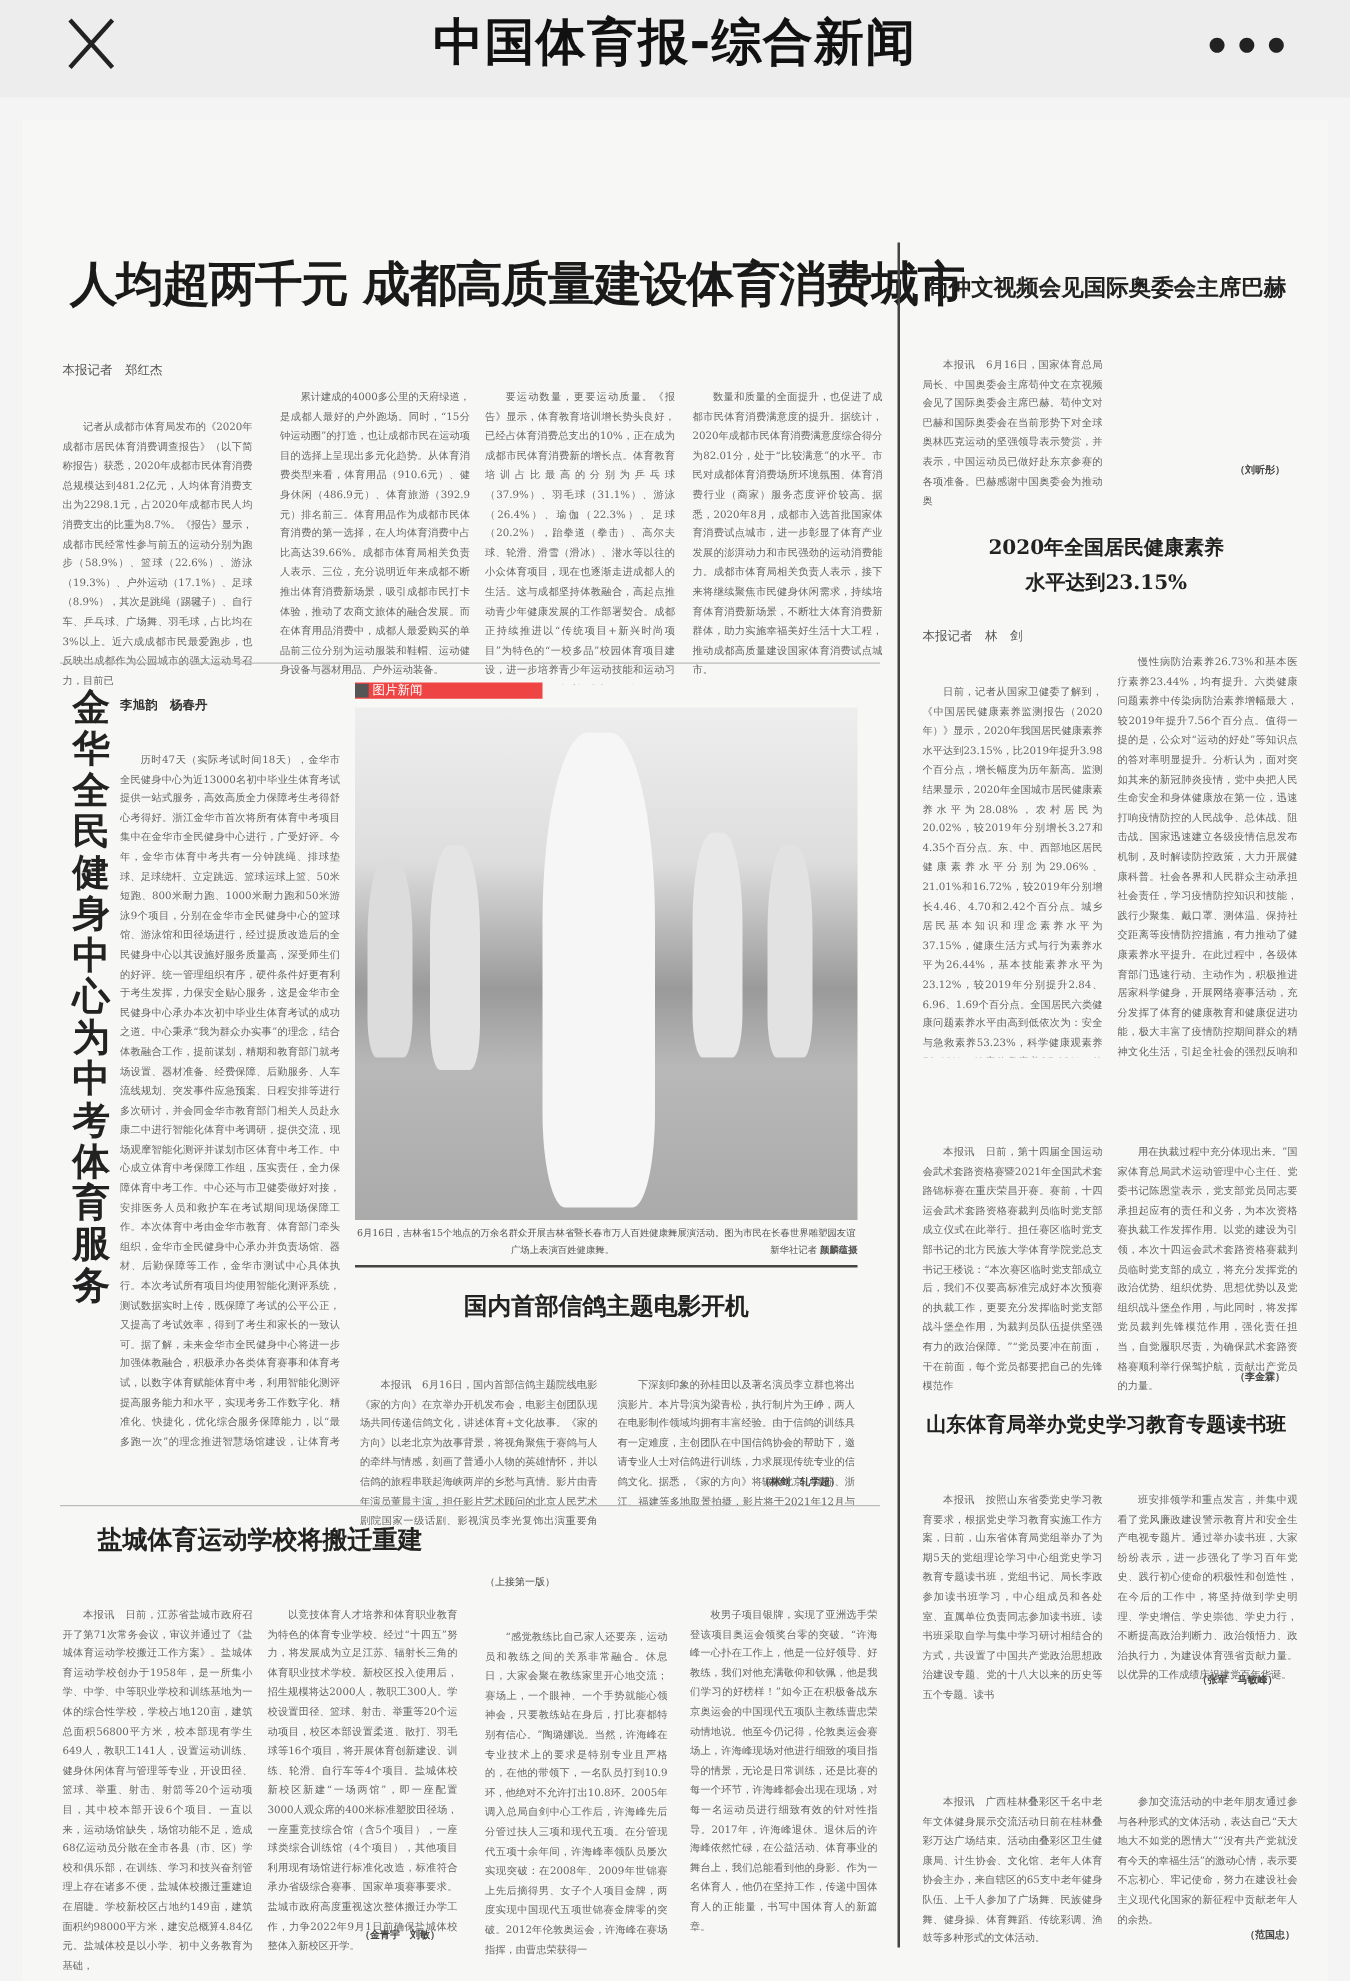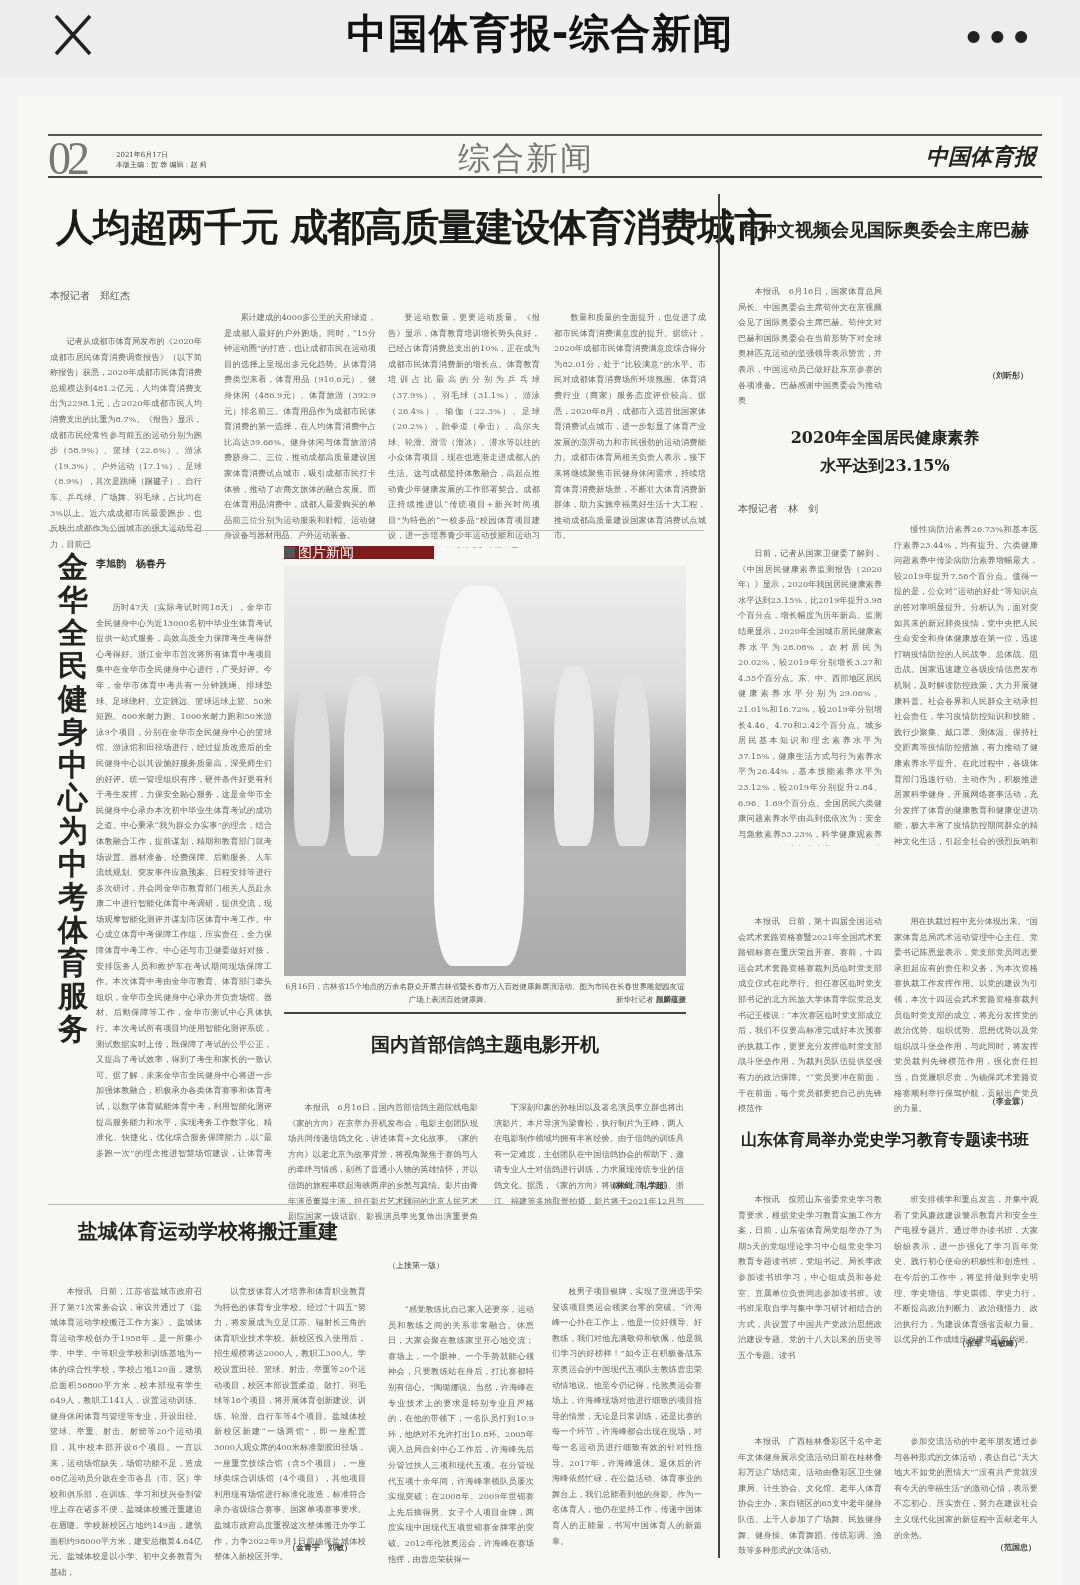--- a/index.html
+++ b/index.html
@@ -16,21 +16,21 @@
 .mast .sect{position:absolute;left:410px;top:1px;font-size:32px;color:#777;letter-spacing:2px;}
 .mast .logo{position:absolute;right:6px;top:6px;font-size:22px;color:#222;font-style:italic;font-weight:bold;}
 .h1{position:absolute;left:8px;top:68px;font-size:38px;font-weight:bold;color:#1a1a1a;font-family:"DejaVu Sans",sans-serif;letter-spacing:-1px;}
 .byline{position:absolute;font-size:10px;color:#555;}
 .col{position:absolute;font-size:8.2px;line-height:15.6px;color:#666;text-align:justify;overflow:hidden;margin-top:26px;}
 .col p{text-indent:2em;}
 .vline{position:absolute;background:#444;}
 .hline{position:absolute;background:#444;}
 .h2{position:absolute;font-weight:bold;color:#222;text-align:center;font-family:"DejaVu Serif",serif;}
 .vhead{position:absolute;left:10px;top:416px;width:40px;font-size:30px;line-height:33px;font-weight:bold;color:#222;text-align:left;font-family:"DejaVu Serif",serif;}
-.photo-label{position:absolute;left:236px;top:412px;width:150px;height:13px;background:#7f1d1d;color:#fff;font-size:14px;line-height:13px;padding-left:14px;}
+.photo-label{position:absolute;left:236px;top:412px;width:150px;height:13px;background:#ef4444;color:#fff;font-size:10px;line-height:13px;padding-left:14px;}
 .photo-label:before{content:"";position:absolute;left:0;top:1px;width:11px;height:11px;background:#555}
 .photo{position:absolute;left:236px;top:432px;width:402px;height:410px;overflow:hidden;
  background:linear-gradient(180deg,#eee 0%,#ddd 30%,#9a9a9a 55%,#b8b8b8 70%,#aaa 100%);}
 .photo .figure{position:absolute;border-radius:40% 40% 20% 20%;background:#f6f6f6;}
 .caption{position:absolute;left:236px;top:846px;width:402px;font-size:7.5px;line-height:13px;color:#555;text-align:center;}
 .credit{position:absolute;font-size:8px;color:#444;font-weight:bold}
 </style>
 </head>
 <body>
 
@@ -40,37 +40,28 @@
         <path d="M8 6 L42 44 M42 6 L8 44" stroke="#222" stroke-width="3.5" fill="none"></path>
       </svg>
   </div>
   <div class="title">中国体育报-综合新闻</div>
   <div class="more">•••</div>
 </div>
 
 <div class="paper">
 <div class="inner">
 
-  <div class="mast">
-    <div class="pg">02</div>
-    <div class="date">
-      <div>2021年6月17日</div>
-      <div>本版主编：贺 蓉  编辑：赵 莉</div>
-    </div>
-    <div class="sect">综合新闻</div>
-    <div class="logo">中国体育报</div>
-  </div>
 
   <div class="h1">人均超两千元 成都高质量建设体育消费城市</div>
   <div class="byline" style="left:2px;top:155px">本报记者　郑红杰</div>
   <div class="col" style="left:2px;top:174px;width:152px;height:214px">
         <p>记者从成都市体育局发布的《2020年成都市居民体育消费调查报告》（以下简称报告）获悉，2020年成都市民体育消费总规模达到481.2亿元，人均体育消费支出为2298.1元，占2020年成都市民人均消费支出的比重为8.7%。《报告》显示，成都市民经常性参与前五的运动分别为跑步（58.9%）、篮球（22.6%）、游泳（19.3%）、户外运动（17.1%）、足球（8.9%），其次是跳绳（踢毽子）、自行车、乒乓球、广场舞、羽毛球，占比均在3%以上。近六成成都市民最爱跑步，也反映出成都作为公园城市的强大运动号召力，目前已</p>
       </div>
   <div class="col" style="left:176px;top:150px;width:152px;height:238px">
-        <p>累计建成的4000多公里的天府绿道，是成都人最好的户外跑场。同时，“15分钟运动圈”的打造，也让成都市民在运动项目的选择上呈现出多元化趋势。从体育消费类型来看，体育用品（910.6元）、健身休闲（486.9元）、体育旅游（392.9元）排名前三。体育用品作为成都市民体育消费的第一选择，在人均体育消费中占比高达39.66%。健身休闲与体育旅游消费跻身二、三位，推动成都高质量建设国家体育消费试点城市，吸引成都市民打卡体验，推动了农商文旅体的融合发展。而在体育用品消费中，成都人最爱购买的单品前三位分别为运动服装和鞋帽、运动健身设备与器材用品、户外运动装备。</p>
+        <p>累计建成的4000多公里的天府绿道，是成都人最好的户外跑场。同时，“15分钟运动圈”的打造，也让成都市民在运动项目的选择上呈现出多元化趋势。从体育消费类型来看，体育用品（910.6元）、健身休闲（486.9元）、体育旅游（392.9元）排名前三。体育用品作为成都市民体育消费的第一选择，在人均体育消费中占比高达39.66%。成都市体育局相关负责人表示、三位，充分说明近年来成都不断推出体育消费新场景，吸引成都市民打卡体验，推动了农商文旅体的融合发展。而在体育用品消费中，成都人最爱购买的单品前三位分别为运动服装和鞋帽、运动健身设备与器材用品、户外运动装备。</p>
       </div>
   <div class="col" style="left:340px;top:150px;width:152px;height:238px">
         <p>要运动数量，更要运动质量。《报告》显示，体育教育培训增长势头良好，已经占体育消费总支出的10%，正在成为成都市民体育消费新的增长点。体育教育培训占比最高的分别为乒乓球（37.9%）、羽毛球（31.1%）、游泳（26.4%）、瑜伽（22.3%）、足球（20.2%），跆拳道（拳击）、高尔夫球、轮滑、滑雪（滑冰）、潜水等以往的小众体育项目，现在也逐渐走进成都人的生活。这与成都坚持体教融合，高起点推动青少年健康发展的工作部署契合。成都正持续推进以“传统项目+新兴时尚项目”为特色的“一校多品”校园体育项目建设，进一步培养青少年运动技能和运动习惯，促进青少年体质提升和全面发展。</p>
       </div>
   <div class="col" style="left:506px;top:150px;width:152px;height:238px">
         <p>数量和质量的全面提升，也促进了成都市民体育消费满意度的提升。据统计，2020年成都市民体育消费满意度综合得分为82.01分，处于“比较满意”的水平。市民对成都体育消费场所环境氛围、体育消费行业（商家）服务态度评价较高。据悉，2020年8月，成都市入选首批国家体育消费试点城市，进一步彰显了体育产业发展的澎湃动力和市民强劲的运动消费能力。成都市体育局相关负责人表示，接下来将继续聚焦市民健身休闲需求，持续培育体育消费新场景，不断壮大体育消费新群体，助力实施幸福美好生活十大工程，推动成都高质量建设国家体育消费试点城市。</p>
       </div>
   <div class="hline" style="left:0;top:396px;width:656px;height:1px;background:#bbb"></div>
 
   <div class="vhead">金华全民健身中心为中考体育服务</div>
@@ -155,18 +146,18 @@
       </div>
   <div class="col" style="left:846px;top:1032px;width:144px;height:172px">
         <p>班安排领学和重点发言，并集中观看了党风廉政建设警示教育片和安全生产电视专题片。通过举办读书班，大家纷纷表示，进一步强化了学习百年党史、践行初心使命的积极性和创造性，在今后的工作中，将坚持做到学史明理、学史增信、学史崇德、学史力行，不断提高政治判断力、政治领悟力、政治执行力，为建设体育强省贡献力量。以优异的工作成绩庆祝建党百年华诞。</p>
       </div>
   <div class="credit" style="left:910px;top:1204px">（张军　马敏峰）</div>
 
   <div class="col" style="left:690px;top:1274px;width:144px;height:150px">
         <p>本报讯　广西桂林叠彩区千名中老年文体健身展示交流活动日前在桂林叠彩万达广场结束。活动由叠彩区卫生健康局、计生协会、文化馆、老年人体育协会主办，来自辖区的65支中老年健身队伍、上千人参加了广场舞、民族健身舞、健身操、体育舞蹈、传统彩调、渔鼓等多种形式的文体活动。</p>
       </div>
   <div class="col" style="left:846px;top:1274px;width:144px;height:130px">
-        <p>参加交流活动的中老年朋友通过参与各种形式的文体活动，表达自己“天大地大不如党的恩情大”“没有共产党就没有今天的幸福生活”的激动心情，表示要不忘初心、压实责任，努力在建设社会主义现代化国家的新征程中贡献老年人的余热。</p>
+        <p>参加交流活动的中老年朋友通过参与各种形式的文体活动，表达自己“天大地大不如党的恩情大”“没有共产党就没有今天的幸福生活”的激动心情，表示要不忘初心、牢记使命，努力在建设社会主义现代化国家的新征程中贡献老年人的余热。</p>
       </div>
   <div class="credit" style="left:948px;top:1408px">（范国忠）</div>
 
 </div>
 </div>
 
 </body></html>

